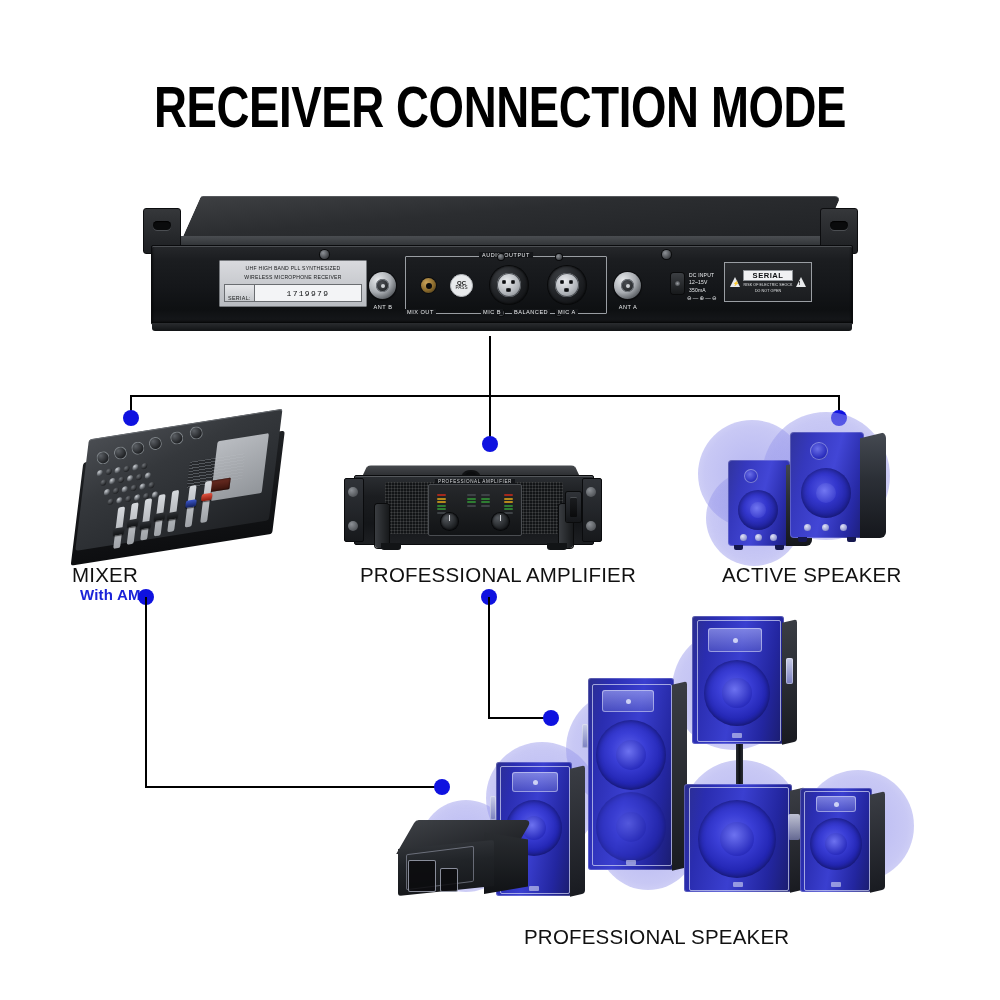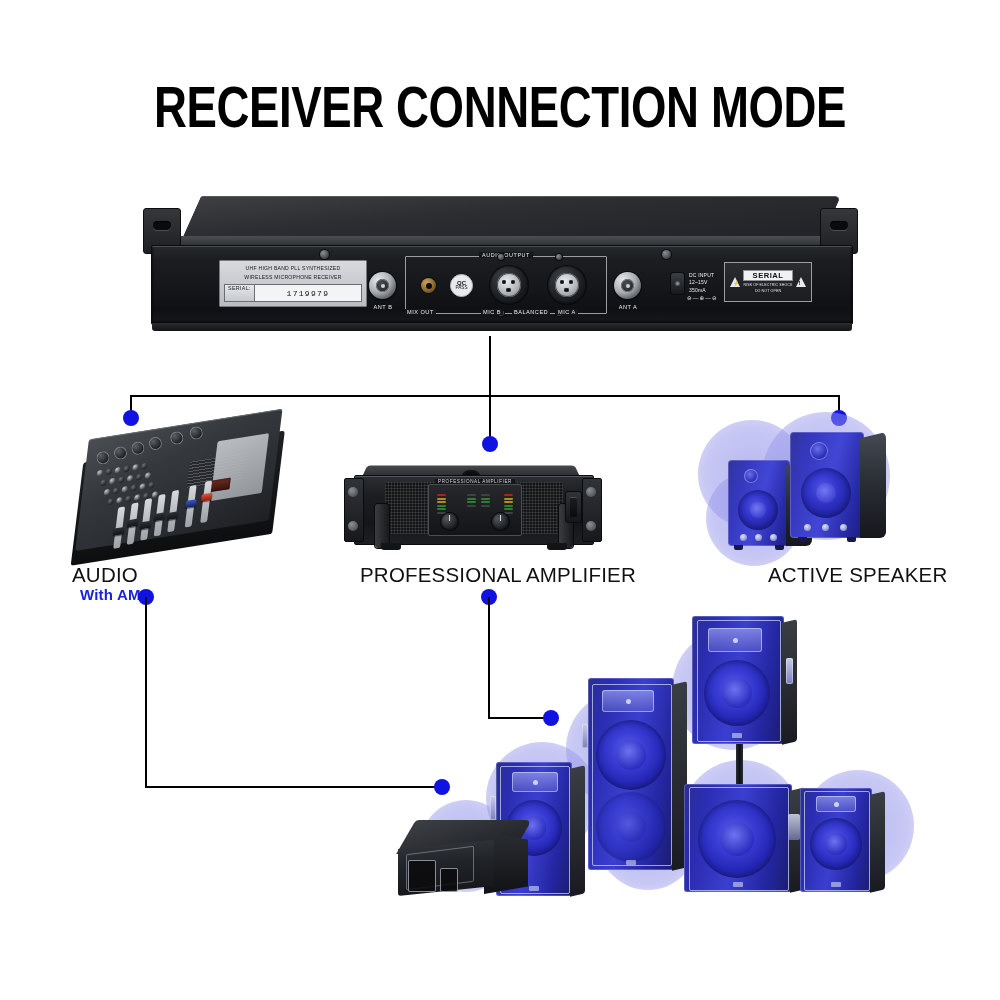--- a/index.html
+++ b/index.html
@@ -85,21 +85,21 @@
     background:linear-gradient(180deg,#d9dade,#b9bcc1);
     border:1px solid #76797d;border-radius:1px;
     padding:3px 4px;box-sizing:border-box;
   }
   .plate .l1,.plate .l2{
     font-size:5.1px;color:#16181a;letter-spacing:.25px;line-height:1.7;
     white-space:nowrap;text-align:center;
   }
   .plate .serialbox{
     margin-top:3px;border:1px solid #6a6d71;height:16px;display:flex;
-    align-items:flex-start;background:linear-gradient(180deg,#e6e7ea,#c6c9cd);
+    align-items:flex-end;background:linear-gradient(180deg,#e6e7ea,#c6c9cd);
   }
   .plate .serialbox .sl{font-size:5.4px;padding:0 3px;color:#16181a;letter-spacing:.3px;}
   .plate .serialbox .sv{
     flex:1;background:#f3f4f6;border-left:1px solid #6a6d71;height:100%;
     display:flex;align-items:center;justify-content:center;
     font-family:"Liberation Mono", monospace;font-size:8px;color:#0d0f11;letter-spacing:1.3px;
   }
 
   
   .bnc{
@@ -622,21 +622,21 @@
           <div class="cap" style="top:21px;"></div>
         </div>
       <div class="mix-fader blue" style="left:118px;top:70px;">
           <div class="cap" style="top:14px;"></div>
         </div>
       <div class="mix-fader red" style="left:134px;top:68px;">
           <div class="cap" style="top:12px;"></div>
         </div>
     </div>
   </div>
-  <div class="caption" style="left:72px;top:563px;">AUDIO</div>
+  <div class="caption" style="left:72px;top:563px;">MIXER</div>
   <div class="caption sub" style="left:80px;top:586px;">With AMP</div>
 
   <div class="amp">
     <div class="amp-top">
         <div class="amp-vent"></div>
       </div>
     <div class="amp-face">
       <div class="amp-mesh"></div>
       <div class="amp-handle l"></div>
       <div class="amp-handle r"></div>
@@ -710,21 +710,21 @@
     <div class="box"></div>
     <div class="wedge"></div>
     <div class="tw" style="left:20px;top:10px;width:18px;height:18px;"></div>
     <div class="wf" style="left:11px;top:36px;width:50px;height:50px;"></div>
     <div class="ctrl" style="left:14px;top:92px;"></div>
     <div class="ctrl" style="left:32px;top:92px;"></div>
     <div class="ctrl" style="left:50px;top:92px;"></div>
     <div class="foot" style="left:8px;"></div>
     <div class="foot" style="right:8px;"></div>
   </div>
-  <div class="caption" style="left:722px;top:563px;margin-left:46px;">ACTIVE SPEAKER</div>
+  <div class="caption" style="left:722px;top:563px;">ACTIVE SPEAKER</div>
 
   <div class="dot" style="left:138px;top:589px;"></div>
   <div class="wire v" style="left:145px;top:597px;height:190px;"></div>
   <div class="wire h" style="left:145px;top:786px;width:297px;"></div>
   <div class="dot" style="left:434px;top:779px;"></div>
 
   <div class="dot" style="left:481px;top:589px;"></div>
   <div class="wire v" style="left:488px;top:597px;height:121px;"></div>
   <div class="wire h" style="left:488px;top:717px;width:63px;"></div>
   <div class="dot" style="left:543px;top:710px;"></div>
@@ -789,14 +789,15 @@
 
   <div class="wedge-mon" style="left:398px;top:820px;">
     <div class="wm-top"></div>
     <div class="wm-right"></div>
     <div class="wm-face"></div>
     <div class="wm-grille"></div>
     <div class="wm-port" style="left:10px;top:40px;width:26px;height:30px;"></div>
     <div class="wm-port" style="left:42px;top:48px;width:16px;height:22px;"></div>
   </div>
 
+  <div class="caption" style="left:524px;top:925px;">PROFESSIONAL SPEAKER</div>
 
 </div>
 
 </body></html>

